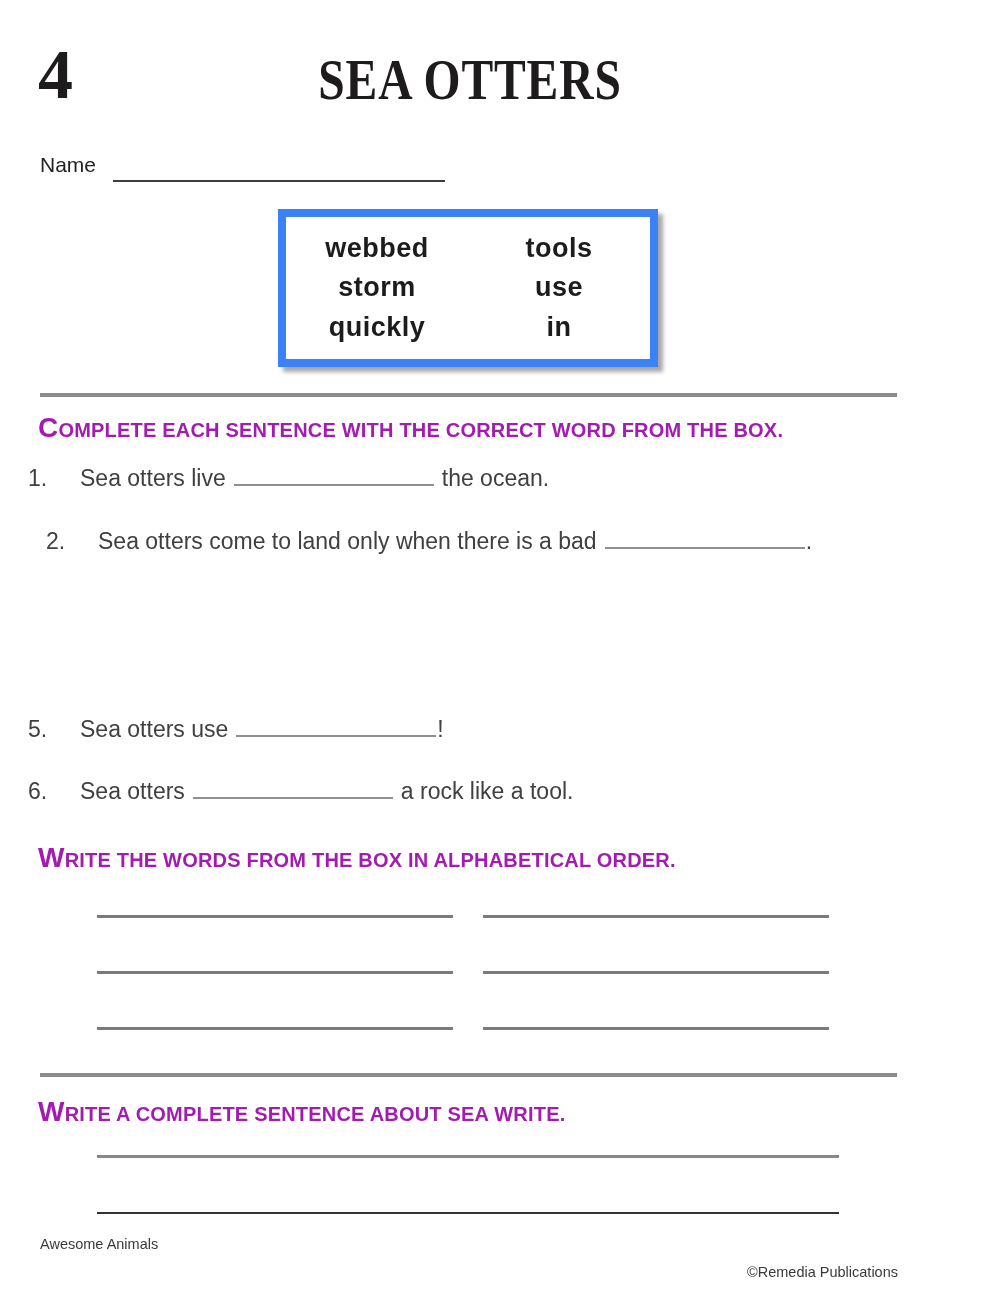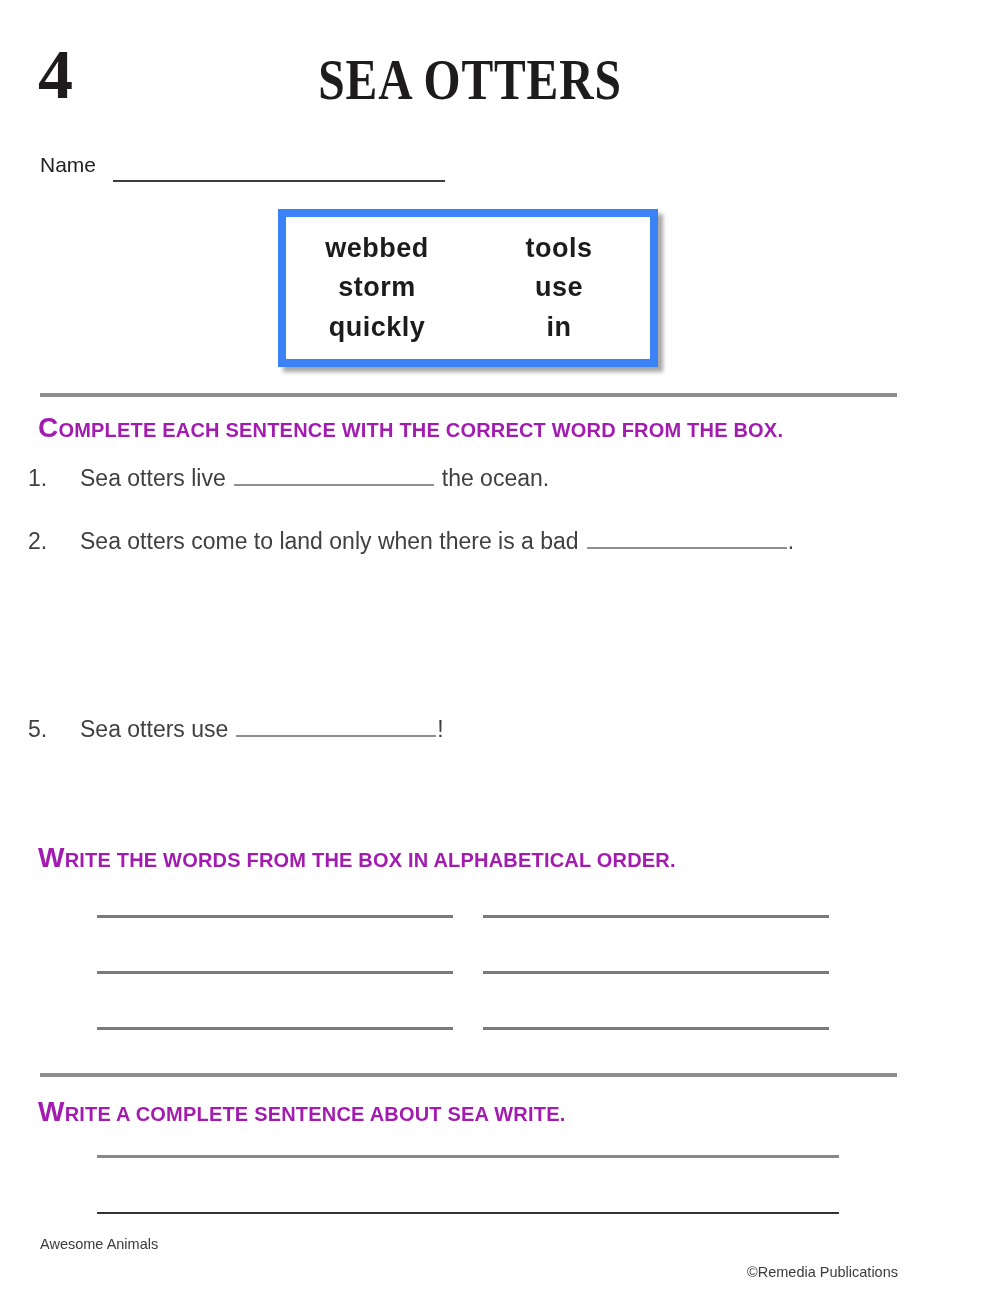--- a/index.html
+++ b/index.html
@@ -108,21 +108,21 @@
   }
   .sent .num { display: inline-block; width: 52px; }
   .sent .blank {
     display: inline-block;
     width: 200px; height: 24px;
     margin: 0 8px;
     border-bottom: 2px solid #8f8f8f;
   }
   .sent.tight .blank { margin-right: 1px; }
   .s-1 { top: 460px; }
-  .s-2 { top: 523px; }
+  .s-2 { top: 523px; margin-left: 18px; }
   .s-3 { top: 585px; }
   .s-4 { top: 648px; }
   .s-5 { top: 711px; }
   .s-6 { top: 773px; }
 
   
   .alpha-line {
     position: absolute;
     height: 0;
     border-top: 3px solid #7a7a7a;
@@ -180,20 +180,21 @@
   <div class="sec-heading heading-1">COMPLETE EACH SENTENCE WITH THE CORRECT WORD FROM THE BOX.</div>
 
   <div class="sent s-1"><span class="num">1.</span><span>Sea otters live</span><span class="blank"></span><span>the ocean.</span></div>
 
   <div class="sent s-2 tight"><span class="num">2.</span><span>Sea otters come to land only when there is a bad</span><span class="blank"></span><span>.</span></div>
 
 
 
   <div class="sent s-5 tight"><span class="num">5.</span><span>Sea otters use</span><span class="blank"></span><span>!</span></div>
 
+  <div class="sent s-6"><span class="num">6.</span><span>Sea otters</span><span class="blank"></span><span>a rock like a tool.</span></div>
 
   <div class="sec-heading heading-2">WRITE THE WORDS FROM THE BOX IN ALPHABETICAL ORDER.</div>
   <div class="alpha-line al-l al-row1"></div>
   <div class="alpha-line al-r al-row1"></div>
   <div class="alpha-line al-l al-row2"></div>
   <div class="alpha-line al-r al-row2"></div>
   <div class="alpha-line al-l al-row3"></div>
   <div class="alpha-line al-r al-row3"></div>
 
   <div class="rule rule-2"></div>

